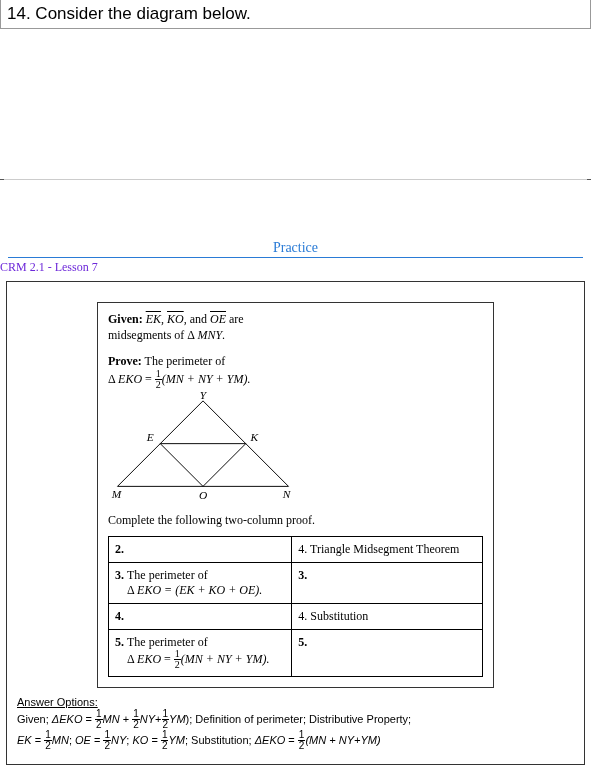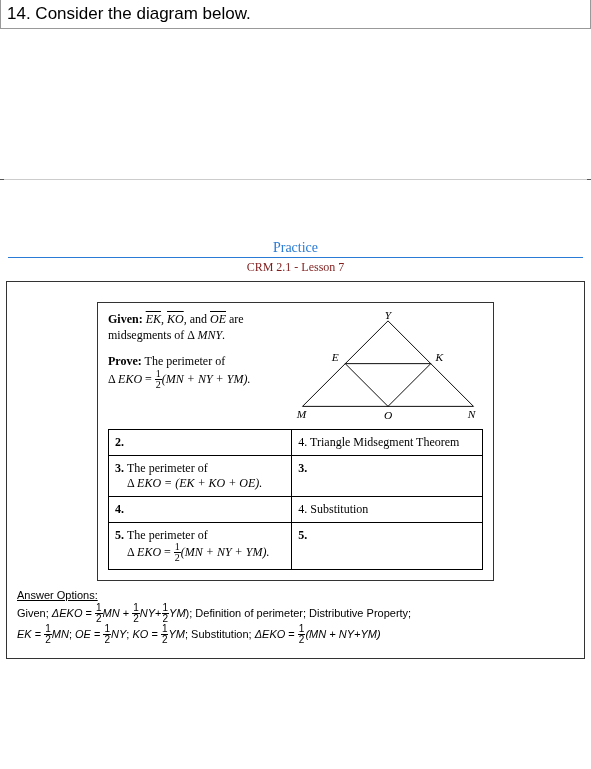--- a/index.html
+++ b/index.html
@@ -45,42 +45,43 @@
     margin-top: 60px;
     font-family: Georgia, serif;
     font-size: 14px;
     color: #2a7bd6;
     border-bottom: 1px solid #2a7bd6;
     padding-bottom: 1px;
     margin-left:8px;
     margin-right:8px;
   }
   .lesson-sub {
-    text-align: center;
+    text-align: left;
     font-family: Georgia, serif;
     font-size: 12px;
-    color: #7f1d1d;
+    color: #6d28d9;
     margin-top: 2px;
   }
   .outer-box {
     border: 1px solid #333;
     margin: 6px 6px 0 6px;
     padding-top: 10px;
   }
   .inner-box {
     border: 1px solid #333;
     margin: 10px 90px 0 90px;
     padding: 8px 10px 10px 10px;
     font-family: Georgia, 'Times New Roman', serif;
     font-size: 12px;
   }
   .given-block {
     display: flex;
     justify-content: space-between;
     align-items: flex-start;
+    flex-direction: column;
   }
   .given-text {
     width: 185px;
     line-height: 1.35;
   }
   .given-text b { font-weight: bold; }
   .overline { text-decoration: overline; font-style: italic; }
   .ital { font-style: italic; }
   .frac {
     display: inline-block;
@@ -166,20 +167,21 @@
           <text x="100" y="8" text-anchor="middle">Y</text>
           <text x="48" y="52" text-anchor="end">E</text>
           <text x="150" y="52">K</text>
           <text x="4" y="112">M</text>
           <text x="100" y="113" text-anchor="middle">O</text>
           <text x="192" y="112" text-anchor="end">N</text>
         </g>
       </svg>
     </div>
 
+    <div class="complete-line">Complete the following two-column proof.</div>
 
     <table class="proof">
       <tbody>
       <tr>
         <td><b>2.</b></td>
         <td>4. Triangle Midsegment Theorem</td>
       </tr>
       <tr>
         <td>
           <b>3. </b><span>The perimeter of</span><br>

